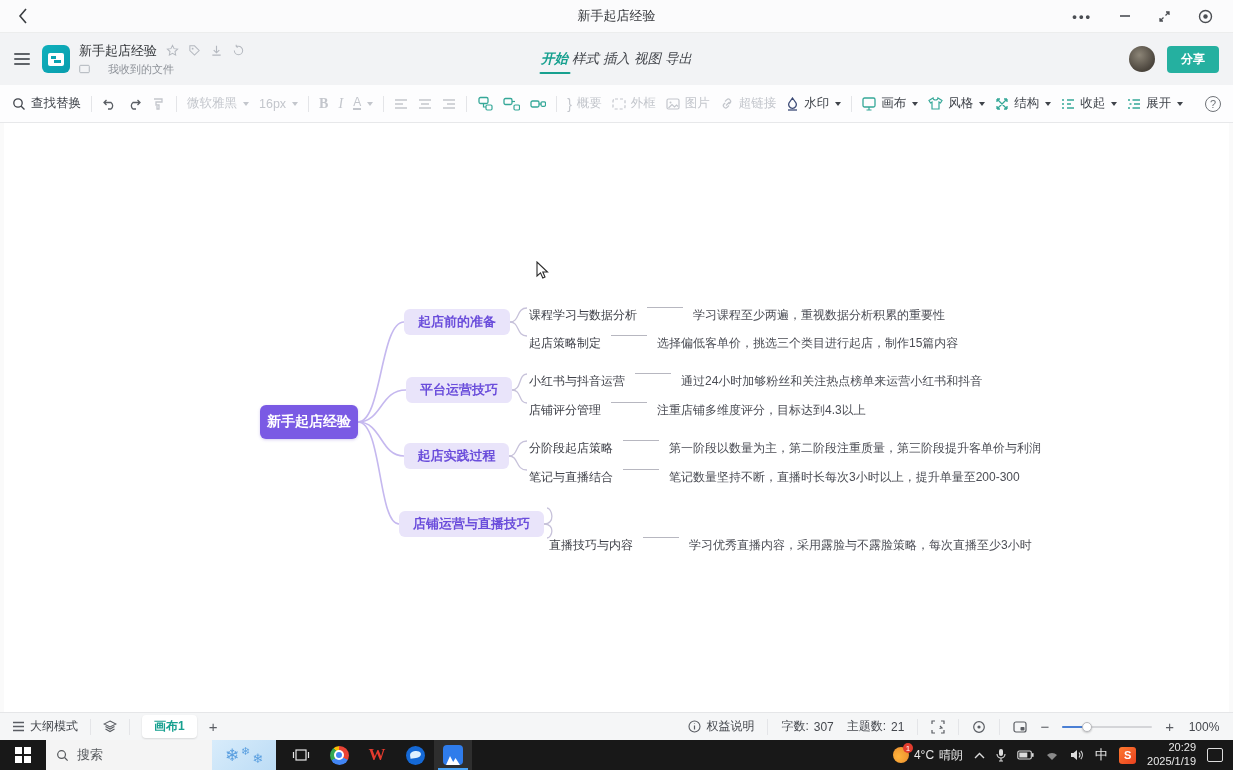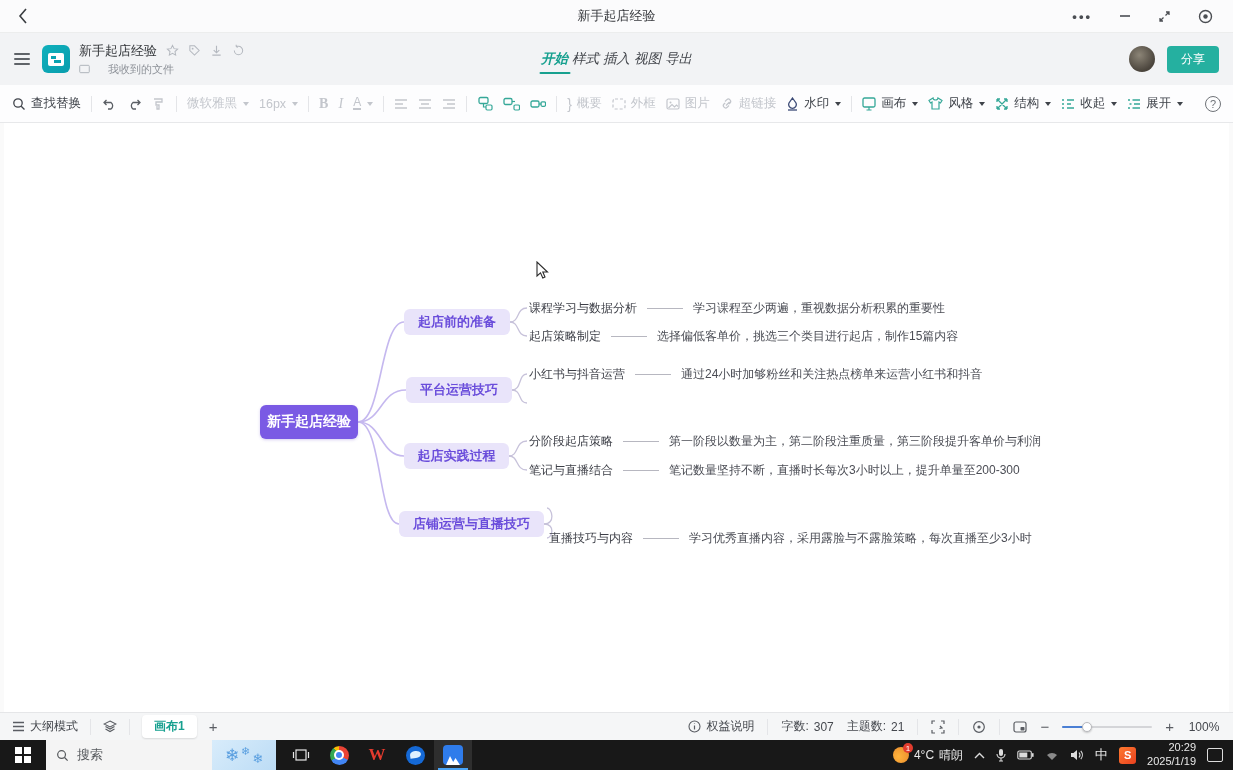--- a/index.html
+++ b/index.html
@@ -28,39 +28,39 @@
   .docmeta .row1 { display:flex; align-items:center; gap:9px; }
   .doctitle { font-size:13px; color:#33363a; }
   .meta-ic { color:#b4b8bf; display:flex; align-items:center; cursor:pointer; }
   .docmeta .row2 { display:flex; align-items:center; gap:18px; font-size:11px; color:#8d9198; }
   .tabs { position:absolute; left:50%; transform:translateX(-50%); display:flex; top:0; height:52px; align-items:center;font-style:italic; }
   .tab { font-size:13.5px; color:#41444a; cursor:pointer; padding:6px 2px; position:relative; }
   .tab.active { color:#17a08f; font-weight:bold; }
   .tab.active:after { content:""; position:absolute; left:0; right:0; bottom:0px; height:2px; background:#17a08f; border-radius:1px; }
   .hdr-right { margin-left:auto; display:flex; align-items:center; gap:12px; }
   .avatar { width:26px; height:26px; border-radius:50%; background:radial-gradient(circle at 40% 35%,#8c8577,#4a443c 70%); cursor:pointer; }
-  .share-btn { background:#25b0a0; color:#fff; font-size:12px; padding:5px 14px; border-radius:4px; cursor:pointer; }
+  .share-btn { background:#25b0a0; color:#fff; font-size:12px; padding:5px 14px; border-radius:4px; cursor:pointer;font-weight:bold; }
 
   
   .toolbar { height:38px; background:#fdfdfe; border-bottom:1px solid #e7e8ea; display:flex; align-items:center; gap:10px; padding:0 12px; font-size:12.5px; }
   .tbtn { display:flex; align-items:center; gap:5px; color:#3f434a; cursor:pointer; white-space:nowrap; }
   .tbtn.dis { color:#c3c6cc; cursor:default; }
   .tbtn .caret { width:0; height:0; border-left:3.5px solid transparent; border-right:3.5px solid transparent; border-top:4px solid currentColor; margin-left:1px; }
   .ico { display:flex; align-items:center; justify-content:center; }
   .teal { color:#35a898; }
   .bold-b { font-weight:bold; font-size:14px; font-family:"Liberation Serif",serif; }
   .ital-i { font-style:italic; font-size:14px; font-family:"Liberation Serif",serif; }
   .fontcolor-a { font-size:12px; border-bottom:2px solid #c3c6cc; line-height:11px; }
   .helpq { margin-left:auto; width:16px; height:16px; border:1.4px solid #6f7378; border-radius:50%; font-size:11px; display:flex; align-items:center; justify-content:center; color:#6f7378; cursor:pointer; }
 
   
   .canvas { position:relative; height:589px; background:#fff; border-left:4px solid #fafafa; border-right:4px solid #fafafa; overflow:hidden; }
   .node-root { position:absolute; left:256px; top:282px; width:98px; height:34px; background:#7a5ae4; color:#fff; font-weight:bold; font-size:14px; border-radius:6px; display:flex; align-items:center; justify-content:center; cursor:pointer; box-shadow:0 1px 3px rgba(90,60,200,.25); white-space:nowrap; }
   .node-l2 { position:absolute; height:26px; background:#e9e4fa; color:#6a4ddb; font-weight:bold; font-size:13px; border-radius:6px; display:flex; align-items:center; justify-content:center; cursor:pointer; white-space:nowrap; }
-  .row-l3 { position:absolute; height:18px; display:flex; align-items:center; white-space:nowrap; cursor:pointer; }
+  .row-l3 { position:absolute; height:18px; display:flex; align-items:flex-start; white-space:nowrap; cursor:pointer;margin-top:8px; }
   .row-l3 .lbl { font-size:12px; color:#3d3f47; }
   .row-l3 .dash { width:36px; height:1px; background:#b7b7c0; margin:0 10px; }
   .row-l3 .desc { font-size:12px; color:#4b4d55; }
   .conn { position:absolute; inset:0; pointer-events:none; }
   .cursor { position:absolute; left:532px; top:138px; pointer-events:none; }
 
   
   .statusbar { height:28px; background:#f5f6f7; border-top:1px solid #e5e6e8; display:flex; align-items:center; padding:0 12px; font-size:12px; color:#45484e; gap:12px; }
   .sb-item { display:flex; align-items:center; gap:5px; cursor:pointer; }
   .canvas-tab { background:#fff; color:#17a08f; font-weight:bold; padding:3px 12px; border-radius:4px; box-shadow:0 1px 2px rgba(0,0,0,.12); cursor:pointer; }
@@ -394,20 +394,25 @@
   <div class="row-l3" style="left:525px;top:204px;">
     <span class="lbl">起店策略制定</span>
       <span class="dash"></span>
       <span class="desc">选择偏低客单价，挑选三个类目进行起店，制作15篇内容</span>
   </div>
   <div class="row-l3" style="left:525px;top:242px;">
     <span class="lbl">小红书与抖音运营</span>
       <span class="dash"></span>
       <span class="desc">通过24小时加够粉丝和关注热点榜单来运营小红书和抖音</span>
   </div>
+  <div class="row-l3" style="left:525px;top:271px;">
+    <span class="lbl">店铺评分管理</span>
+      <span class="dash"></span>
+      <span class="desc">注重店铺多维度评分，目标达到4.3以上</span>
+  </div>
   <div class="row-l3" style="left:525px;top:309px;">
     <span class="lbl">分阶段起店策略</span>
       <span class="dash"></span>
       <span class="desc">第一阶段以数量为主，第二阶段注重质量，第三阶段提升客单价与利润</span>
   </div>
   <div class="row-l3" style="left:525px;top:338px;">
     <span class="lbl">笔记与直播结合</span>
       <span class="dash"></span>
       <span class="desc">笔记数量坚持不断，直播时长每次3小时以上，提升单量至200-300</span>
   </div>

